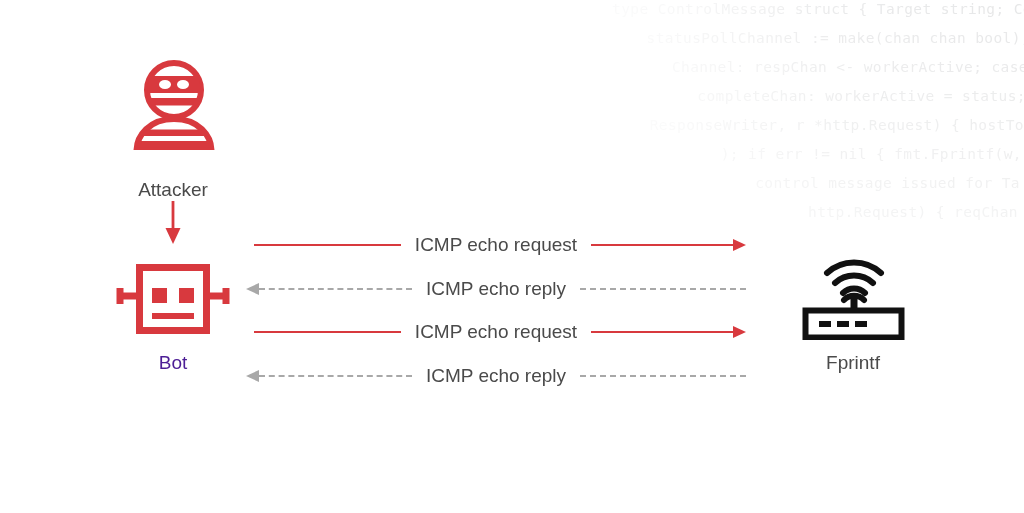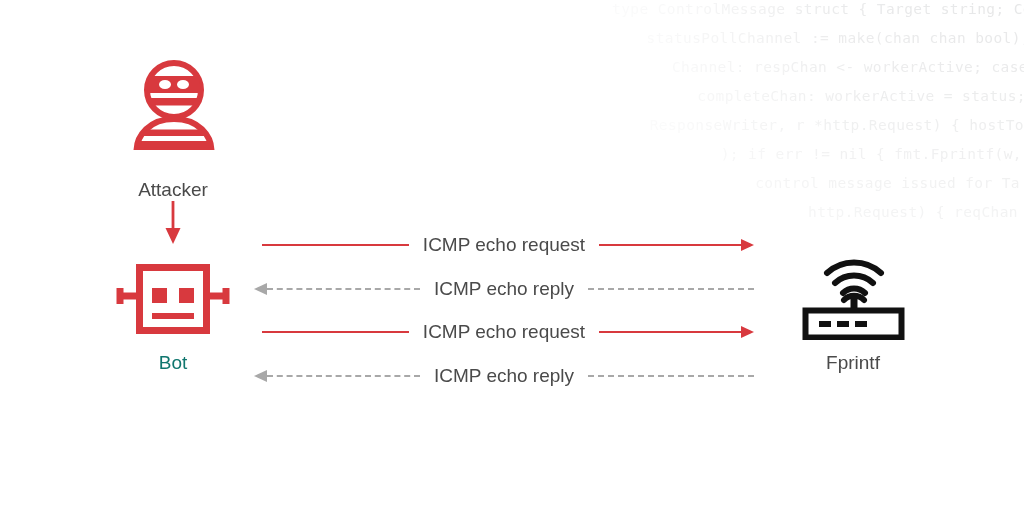--- a/index.html
+++ b/index.html
@@ -52,21 +52,21 @@
     font-family: "Liberation Sans", sans-serif;
     white-space: nowrap;
   }
 
   
   .icon-wrap { position: absolute; }
 
   
   .flow-row {
     position: absolute;
-    left: 254px;
+    left: 246px;
     width: 500px;
     height: 30px;
     display: flex;
     align-items: center;
     justify-content: space-between;
   }
   .flow-label {
     color: #4a4a4a;
     font-size: 19px;
     white-space: nowrap;
@@ -186,21 +186,21 @@
       <line x1="114" y1="26" x2="114" y2="42" stroke="#d8393e" stroke-width="7"></line>
 
       <rect x="27.5" y="5.5" width="67" height="63" fill="#ffffff" stroke="#d8393e" stroke-width="7"></rect>
 
       <rect x="40" y="26" width="15" height="15" fill="#d8393e"></rect>
       <rect x="67" y="26" width="15" height="15" fill="#d8393e"></rect>
 
       <rect x="40" y="51" width="42" height="6" fill="#d8393e"></rect>
     </svg>
   </div>
-  <div class="node-label" style="left: 108px; top: 352px; width: 130px; color: #0f766e;">Bot</div>
+  <div class="node-label" style="left: 108px; top: 352px; width: 130px; color: #4c1d95;">Bot</div>
 
   <div class="icon-wrap" style="left:795px; top:248px; width:118px; height:92px;">
     <svg width="118" height="92" viewBox="0 0 118 92" aria-hidden="true">
 
       <path d="M59 66 m-10,-12 a14 14 0 0 1 20 0" fill="none" stroke="#111111" stroke-width="6" stroke-linecap="round" transform="translate(0,-2)"></path>
       <g fill="none" stroke="#111111" stroke-width="6" stroke-linecap="round">
         <path d="M48 45 a16 16 0 0 1 22 0"></path>
         <path d="M40 35 a28 28 0 0 1 38 0"></path>
         <path d="M32 25 a40 40 0 0 1 54 0"></path>
       </g>

